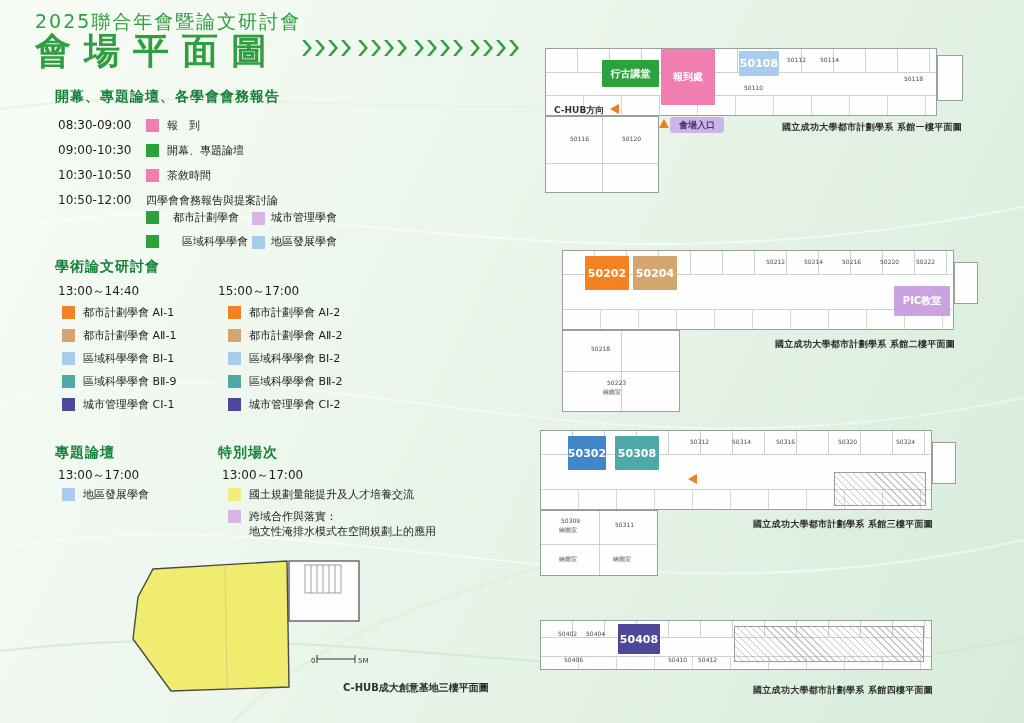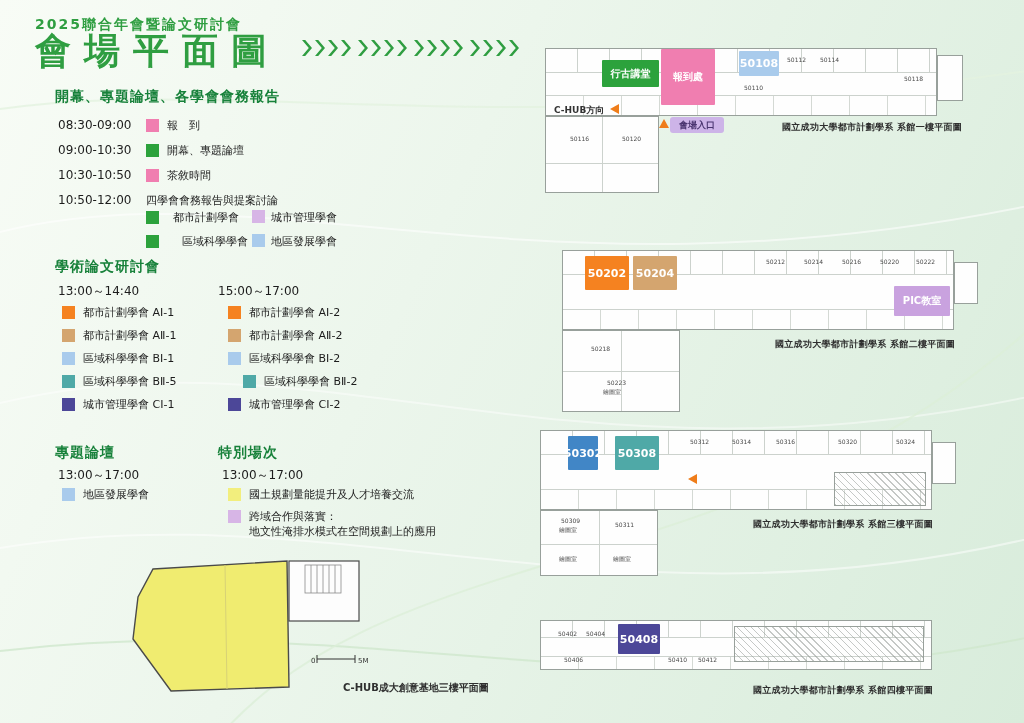--- a/index.html
+++ b/index.html
@@ -2,35 +2,35 @@
 <html><head>
 <meta charset="utf-8">
 <style>
   *{margin:0;padding:0;box-sizing:border-box}
   html,body{width:1024px;height:723px;font-family:"DejaVu Sans",sans-serif}
   .poster{position:relative;width:1024px;height:723px;overflow:hidden;
     background:linear-gradient(115deg,#f8fcf6 0%,#ecf6ec 40%,#d8ecdb 100%)}
   .waves{position:absolute;left:0;top:0;width:100%;height:100%}
 
   
-  .hd-title{position:absolute;left:35px;top:16px;font-size:14px;font-weight:700;color:#2f9e41;letter-spacing:2px;white-space:nowrap}
+  .hd-title{position:absolute;left:35px;top:9px;font-size:19px;font-weight:400;color:#2f9e41;letter-spacing:2px;white-space:nowrap}
   .hd-sub{position:absolute;left:35px;top:27px;font-size:36px;font-weight:900;color:#2f9e41;letter-spacing:13px;white-space:nowrap}
   .chgrp{position:absolute;top:40px;display:flex;gap:3px}
   .chev{width:10px;height:16px;background:#2f9e41;clip-path:polygon(0 0,32% 0,100% 50%,32% 100%,0 100%,68% 50%)}
 
   
   .sec-h{position:absolute;font-size:14px;font-weight:800;color:#17813a;letter-spacing:1px;white-space:nowrap}
   .row{position:absolute;display:flex;align-items:center;height:16px}
   .time{font-size:12px;color:#1c1c1c;width:88px;white-space:nowrap}
   .timea{font-size:12px;color:#1c1c1c;white-space:nowrap;position:absolute}
   .sw{width:13px;height:13px;flex:none}
   .lbl{font-size:11px;color:#1c1c1c;margin-left:8px;white-space:nowrap}
   .socrow{position:absolute;display:flex;align-items:center;height:16px}
   .pair{display:flex;align-items:center;width:106px}
-  .pair2{display:flex;align-items:flex-start}
+  .pair2{display:flex;align-items:flex-end}
 
   .sw-pink{background:#f07eb0}.sw-green{background:#2ca23c}.sw-lpurple{background:#d7b5e6}
   .sw-lblue{background:#a9cbec}.sw-orange{background:#f58220}.sw-tan{background:#d4a56f}
   .sw-teal{background:#4fa9a7}.sw-indigo{background:#4c4798}.sw-yellow{background:#f2ee7d}
 
   
   .floor{position:absolute}
   .building{position:absolute;background:#fefefe;border:1px solid #98a09b}
   .strip{position:absolute;left:0;top:0;width:100%;height:24px;border-bottom:1px solid #ccd2cd;
     background:repeating-linear-gradient(90deg,transparent 0 31px,#ccd2cd 31px 32px)}
@@ -151,40 +151,40 @@
   <div class="row" style="left:62px;top:327px">
     <span class="sw sw-tan"></span>
     <span class="lbl">都市計劃學會 AⅡ-1</span>
   </div>
   <div class="row" style="left:62px;top:350px">
     <span class="sw sw-lblue"></span>
     <span class="lbl">區域科學學會 BⅠ-1</span>
   </div>
   <div class="row" style="left:62px;top:373px">
     <span class="sw sw-teal"></span>
-    <span class="lbl">區域科學學會 BⅡ-5</span>
+    <span class="lbl">區域科學學會 BⅡ-9</span>
   </div>
   <div class="row" style="left:62px;top:396px">
     <span class="sw sw-indigo"></span>
     <span class="lbl">城市管理學會 CⅠ-1</span>
   </div>
 
   <div class="row" style="left:228px;top:304px">
     <span class="sw sw-orange"></span>
     <span class="lbl">都市計劃學會 AⅠ-2</span>
   </div>
   <div class="row" style="left:228px;top:327px">
     <span class="sw sw-tan"></span>
     <span class="lbl">都市計劃學會 AⅡ-2</span>
   </div>
   <div class="row" style="left:228px;top:350px">
     <span class="sw sw-lblue"></span>
     <span class="lbl">區域科學學會 BⅠ-2</span>
   </div>
-  <div class="row" style="left:243px;top:373px">
+  <div class="row" style="left:228px;top:373px">
     <span class="sw sw-teal"></span>
     <span class="lbl">區域科學學會 BⅡ-2</span>
   </div>
   <div class="row" style="left:228px;top:396px">
     <span class="sw sw-indigo"></span>
     <span class="lbl">城市管理學會 CⅠ-2</span>
   </div>
 
   <div class="sec-h" style="left:55px;top:444px">專題論壇</div>
   <div class="sec-h" style="left:218px;top:444px">特別場次</div>
@@ -267,21 +267,21 @@
     </div>
     <div class="fcap" style="left:215px;top:90px">國立成功大學都市計劃學系 系館二樓平面圖</div>
   </div>
 
   <div class="floor" style="left:538px;top:428px;width:440px;height:152px">
     <div class="building" style="left:2px;top:2px;width:392px;height:80px">
       <div class="strip"></div>
       <div class="stripb"></div>
     </div>
     <div class="building" style="left:394px;top:14px;width:24px;height:42px"></div>
-    <div class="croom c-blue" style="left:30px;top:8px;width:30px;height:34px">50302</div>
+    <div class="croom c-blue" style="left:30px;top:8px;width:38px;height:34px">50302</div>
     <div class="croom c-teal" style="left:77px;top:8px;width:44px;height:34px">50308</div>
     <span class="rl" style="left:152px;top:10px">50312</span>
     <span class="rl" style="left:194px;top:10px">50314</span>
     <span class="rl" style="left:238px;top:10px">50316</span>
     <span class="rl" style="left:300px;top:10px">50320</span>
     <span class="rl" style="left:358px;top:10px">50324</span>
     <div class="hatch" style="left:296px;top:44px;width:92px;height:34px"></div>
     <div class="arr-left" style="left:150px;top:46px"></div>
     <div class="building" style="left:2px;top:82px;width:118px;height:66px">
       <div class="vl" style="left:58px;top:0;height:100%"></div>

